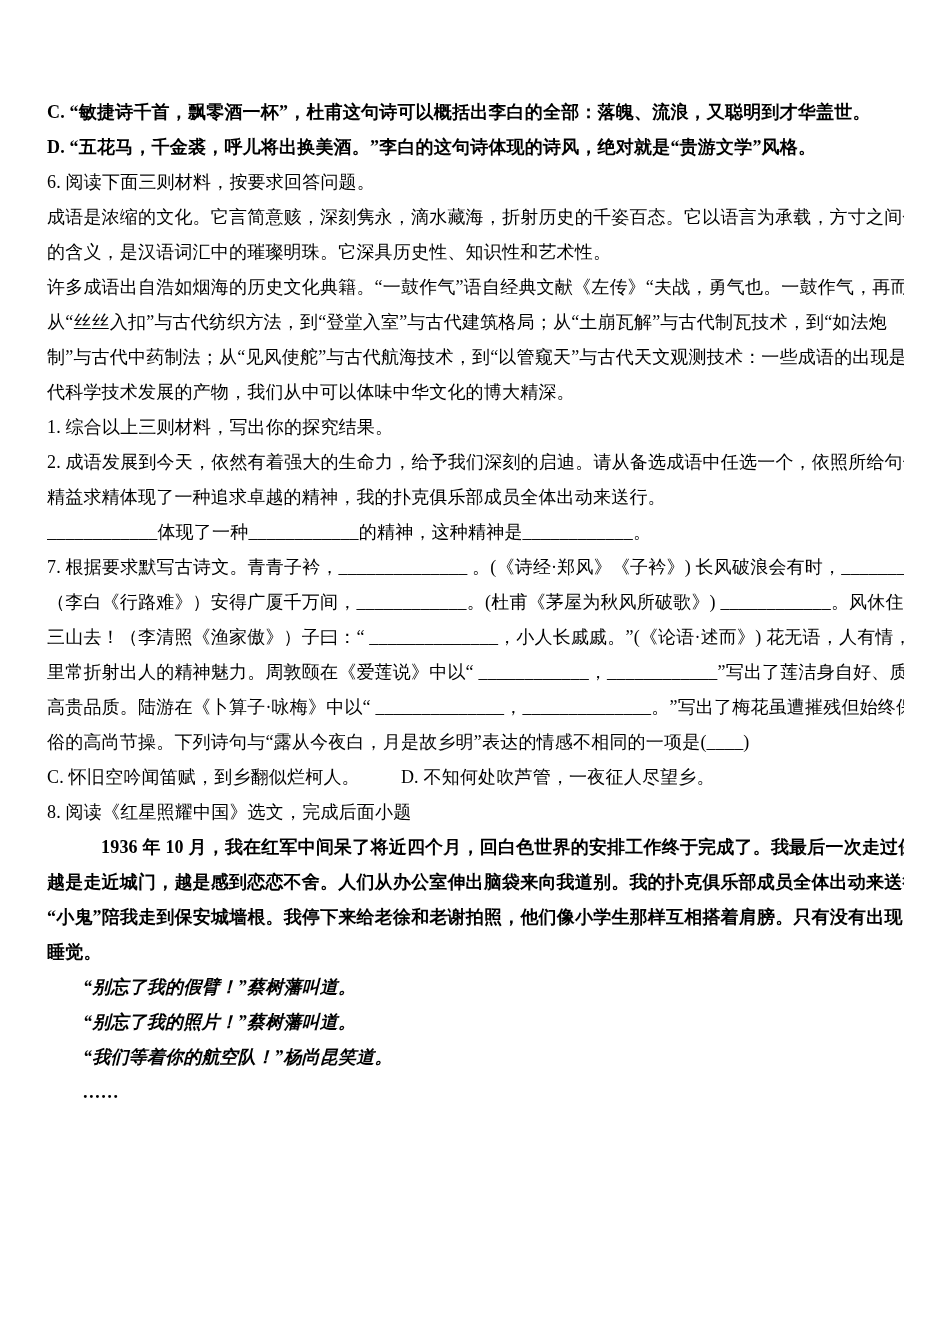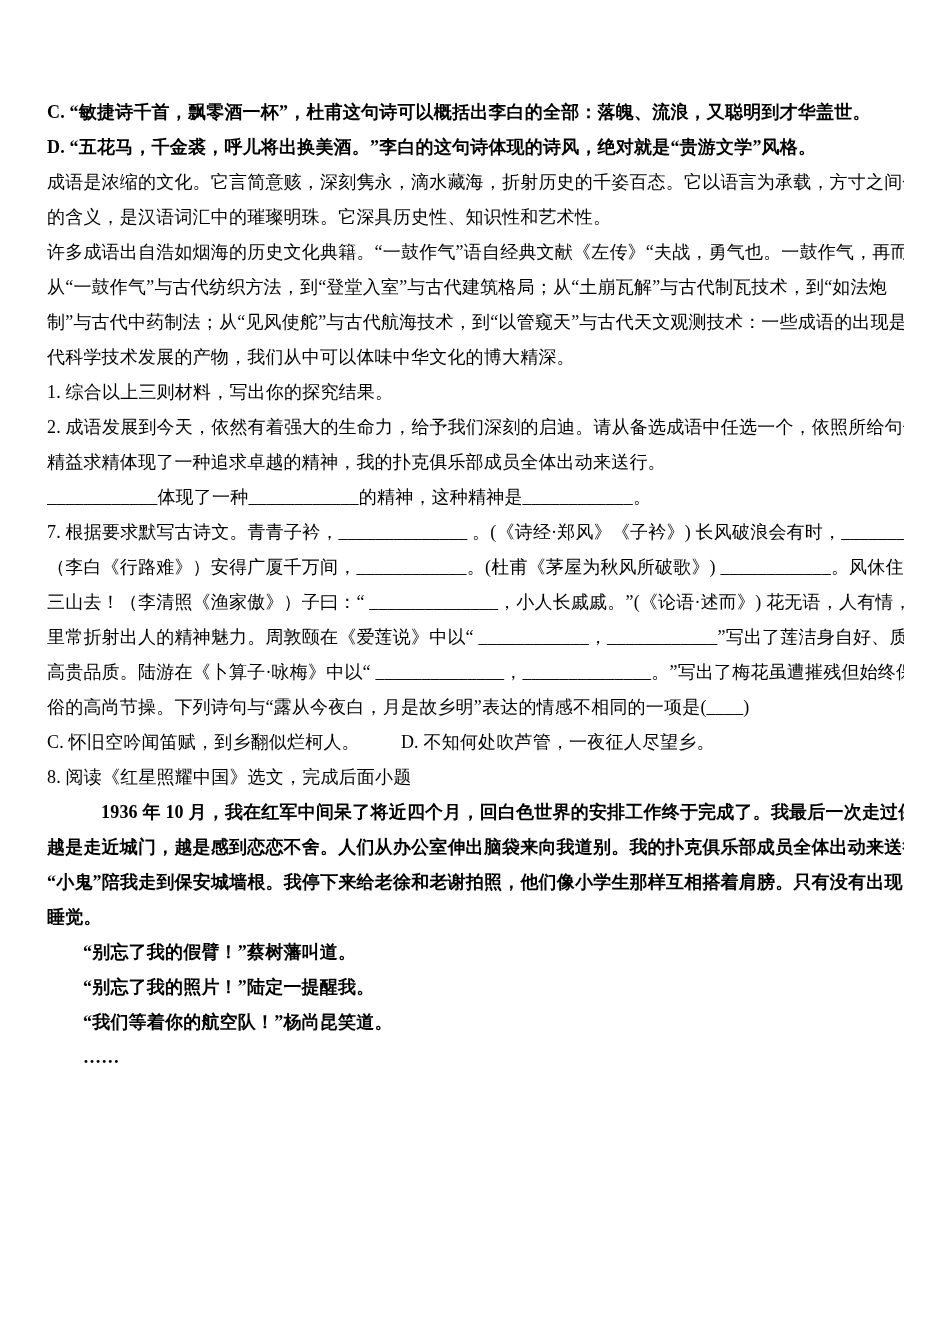--- a/index.html
+++ b/index.html
@@ -15,48 +15,49 @@
   }
   .line {
     font-size:18px;
     line-height:35px;
     height:35px;
     white-space:nowrap;
     overflow:hidden;
     letter-spacing:0.2px;
   }
   .bold { font-weight:bold; }
-  .indent-2 { text-indent:2em; }
+  .indent-2 { text-indent:2em;font-style:italic; }
   .indent-3 { text-indent:3em; }
 </style>
 </head>
 <body>
 
 <div class="page">
   <div class="line bold">C. “敏捷诗千首，飘零酒一杯”，杜甫这句诗可以概括出李白的全部：落魄、流浪，又聪明到才华盖世。</div>
   <div class="line bold">D. “五花马，千金裘，呼儿将出换美酒。”李白的这句诗体现的诗风，绝对就是“贵游文学”风格。</div>
+  <div class="line">6. 阅读下面三则材料，按要求回答问题。</div>
   <div class="line">成语是浓缩的文化。它言简意赅，深刻隽永，滴水藏海，折射历史的千姿百态。它以语言为承载，方寸之间传达着丰富</div>
   <div class="line">的含义，是汉语词汇中的璀璨明珠。它深具历史性、知识性和艺术性。</div>
   <div class="line">许多成语出自浩如烟海的历史文化典籍。“一鼓作气”语自经典文献《左传》“夫战，勇气也。一鼓作气，再而衰，三</div>
-  <div class="line">从“一鼓作气”与古代纺织方法，到“登堂入室”与古代建筑格局；从“土崩瓦解”与古代制瓦技术，到“如法炮</div>
+  <div class="line">从“丝丝入扣”与古代纺织方法，到“登堂入室”与古代建筑格局；从“土崩瓦解”与古代制瓦技术，到“如法炮</div>
   <div class="line">制”与古代中药制法；从“见风使舵”与古代航海技术，到“以管窥天”与古代天文观测技术：一些成语的出现是古</div>
   <div class="line">代科学技术发展的产物，我们从中可以体味中华文化的博大精深。</div>
   <div class="line">1. 综合以上三则材料，写出你的探究结果。</div>
   <div class="line">2. 成语发展到今天，依然有着强大的生命力，给予我们深刻的启迪。请从备选成语中任选一个，依照所给句子的形式，</div>
   <div class="line">精益求精体现了一种追求卓越的精神，我的扑克俱乐部成员全体出动来送行。</div>
   <div class="line">____________体现了一种____________的精神，这种精神是____________。</div>
   <div class="line">7. 根据要求默写古诗文。青青子衿，______________ 。(《诗经·郑风》《子衿》) 长风破浪会有时，______________ 。</div>
   <div class="line">（李白《行路难》）安得广厦千万间，____________。(杜甫《茅屋为秋风所破歌》) ____________。风休住，蓬舟吹取</div>
   <div class="line">三山去！（李清照《渔家傲》）子曰：“ ______________，小人长戚戚。”(《论语·述而》) 花无语，人有情，花草香</div>
   <div class="line">里常折射出人的精神魅力。周敦颐在《爱莲说》中以“ ____________，____________”写出了莲洁身自好、质朴庄重的</div>
   <div class="line">高贵品质。陆游在《卜算子·咏梅》中以“ ______________，______________。”写出了梅花虽遭摧残但始终保持清真绝</div>
   <div class="line">俗的高尚节操。下列诗句与“露从今夜白，月是故乡明”表达的情感不相同的一项是(____)</div>
   <div class="line">C. 怀旧空吟闻笛赋，到乡翻似烂柯人。　　 D. 不知何处吹芦管，一夜征人尽望乡。</div>
   <div class="line">8. 阅读《红星照耀中国》选文，完成后面小题</div>
   <div class="line bold indent-3">1936 年 10 月，我在红军中间呆了将近四个月，回白色世界的安排工作终于完成了。我最后一次走过保安的大街，</div>
   <div class="line bold">越是走近城门，越是感到恋恋不舍。人们从办公室伸出脑袋来向我道别。我的扑克俱乐部成员全体出动来送行，有些</div>
   <div class="line bold">“小鬼”陪我走到保安城墙根。我停下来给老徐和老谢拍照，他们像小学生那样互相搭着肩膀。只有没有出现，他仍在</div>
   <div class="line bold">睡觉。</div>
   <div class="line bold indent-2">“别忘了我的假臂！”蔡树藩叫道。</div>
-  <div class="line bold indent-2">“别忘了我的照片！”陆定一提醒我。</div>
+  <div class="line bold indent-2">“别忘了我的照片！”蔡树藩叫道。</div>
   <div class="line bold indent-2">“我们等着你的航空队！”杨尚昆笑道。</div>
   <div class="line bold indent-2">……</div>
 </div>
 
 </body></html>

